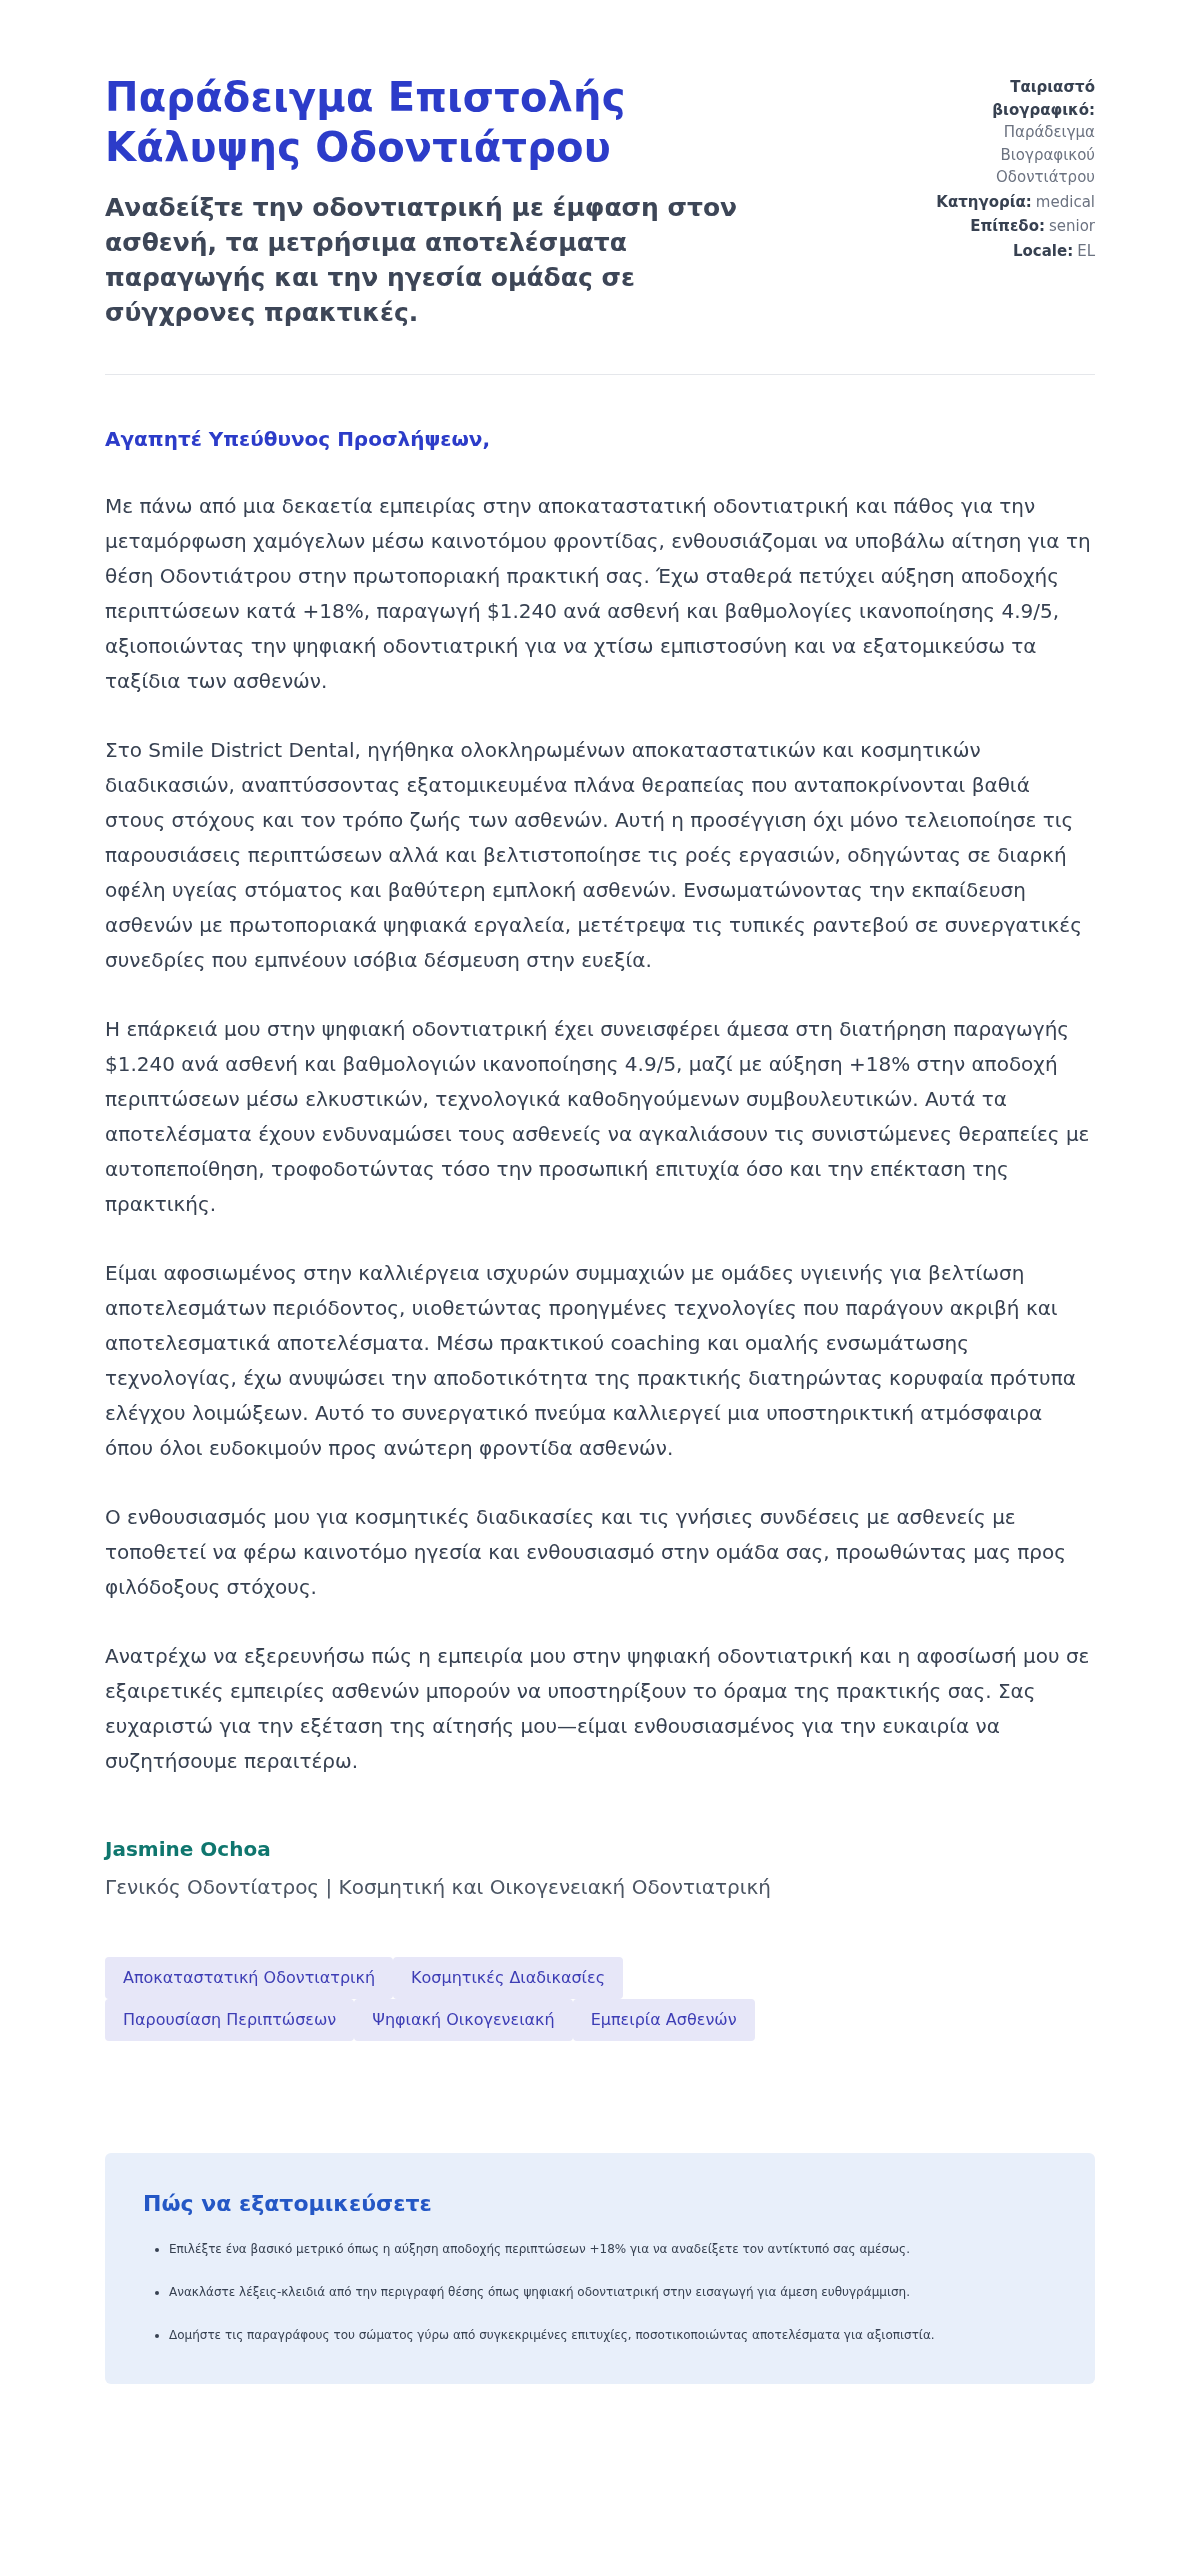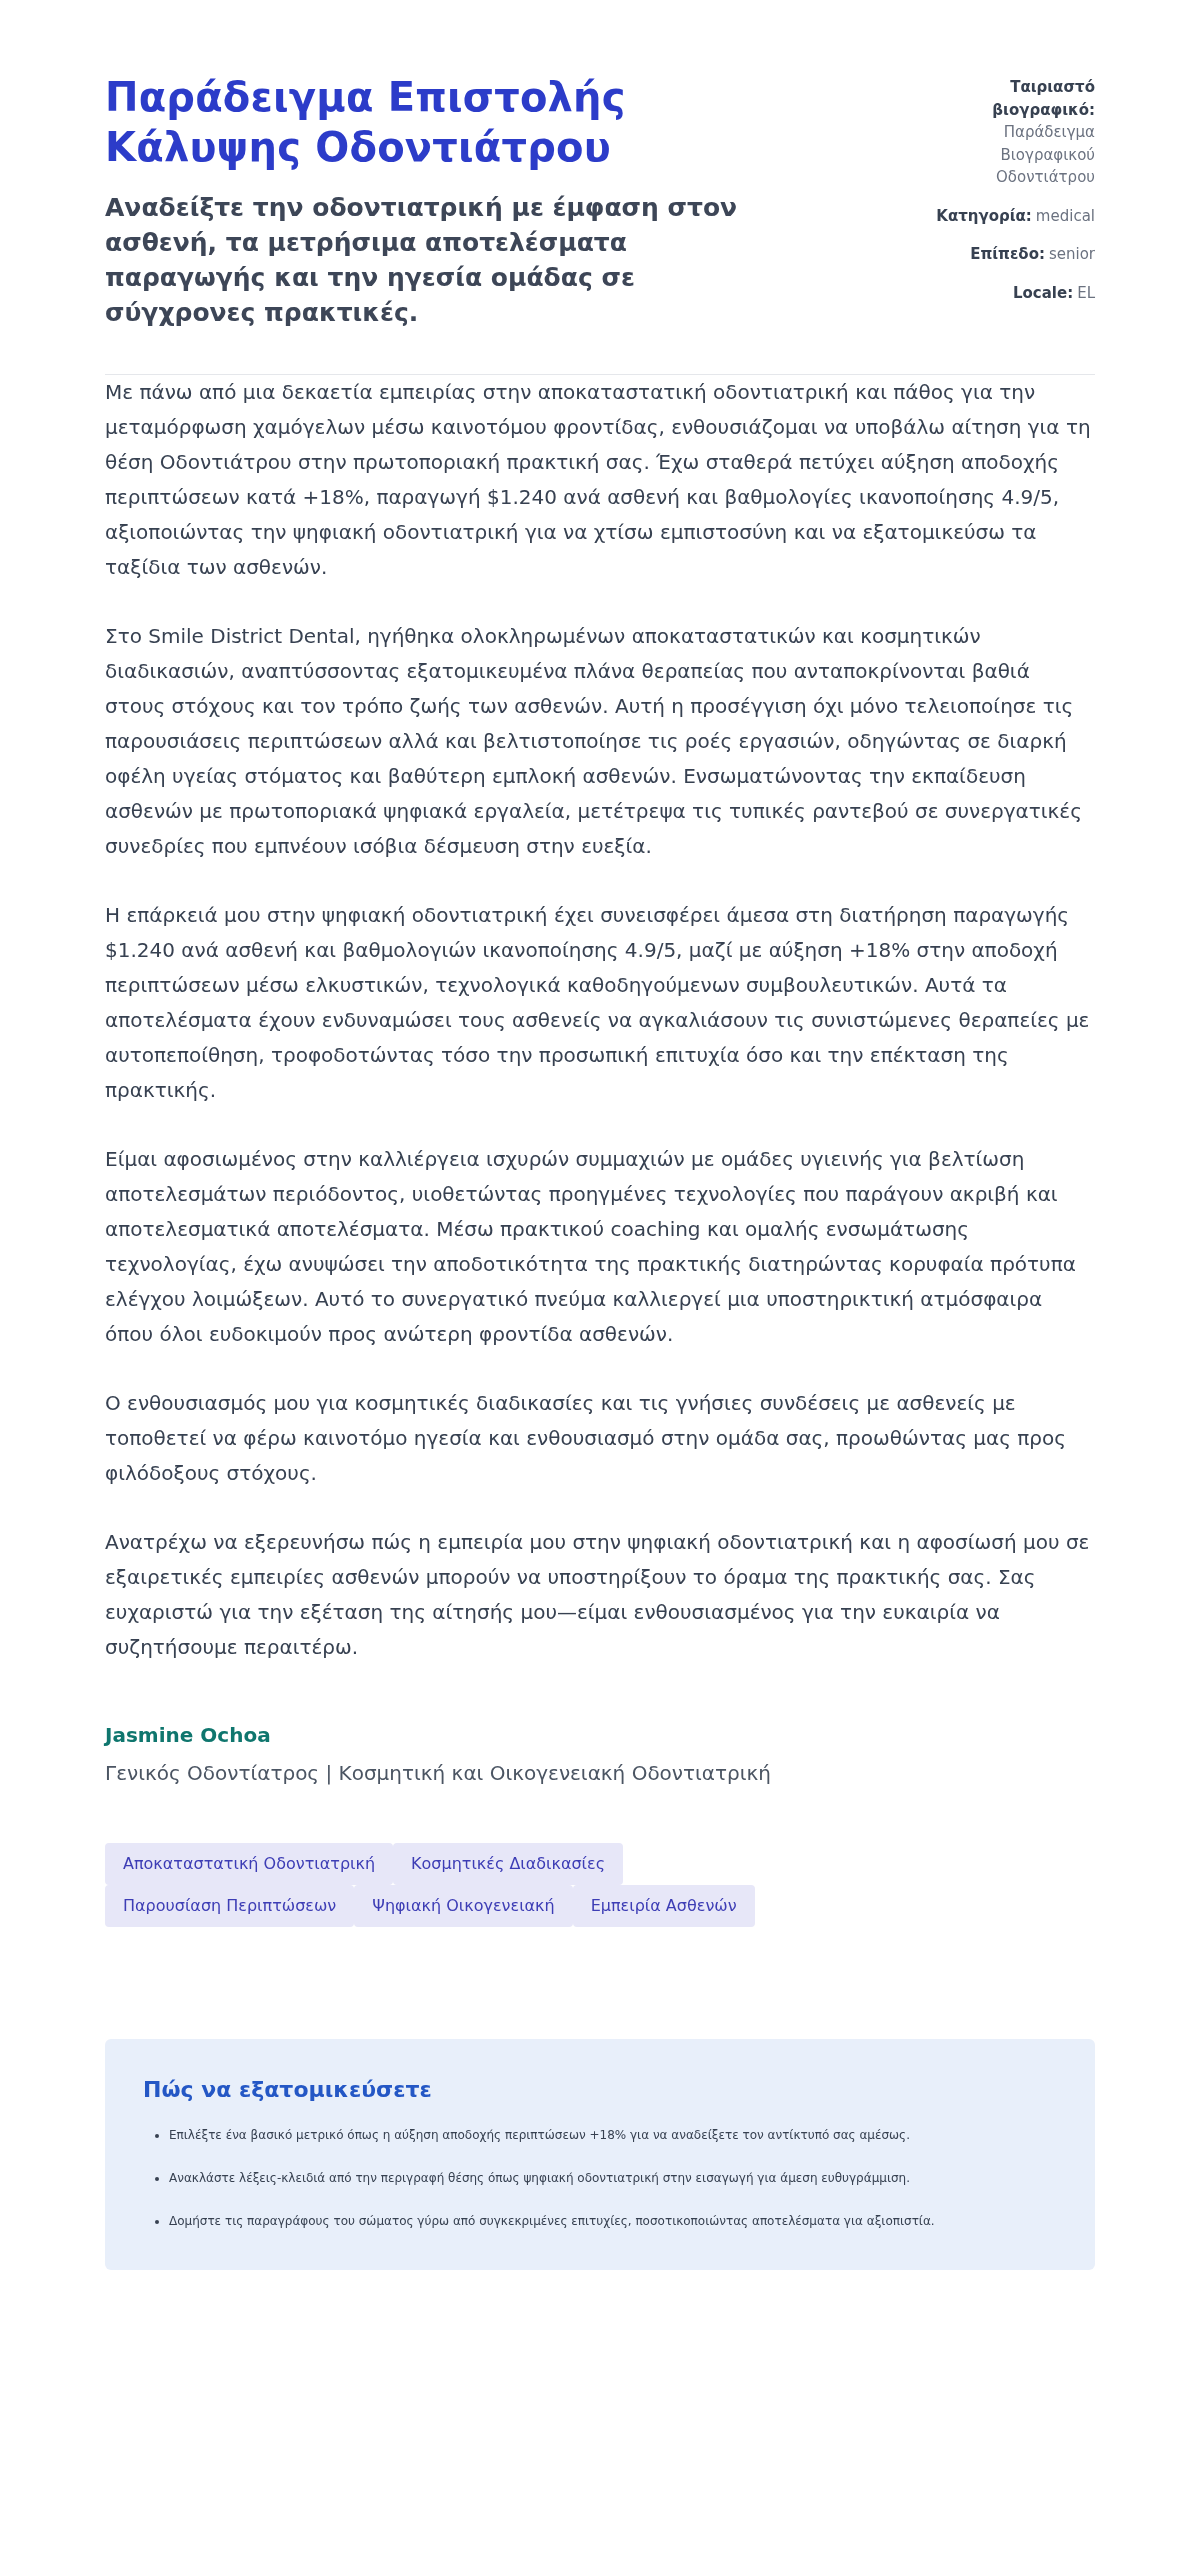--- a/index.html
+++ b/index.html
@@ -56,21 +56,21 @@
     line-height:1.5;
     padding-top:4px;
   }
   .meta-label{font-weight:bold;color:#374151;}
   .meta-link{
     display:block;
     color:var(--muted-color);
     text-decoration:none;
     cursor:pointer;
   }
-  .meta-row{margin-top:16px;}
+  .meta-row{margin-top:2px;}
   .meta-row .meta-label{margin-right:4px;}
   .meta-value{color:var(--muted-color);}
   hr.header-divider{
     border:none;
     border-top:1px solid var(--divider-color);
     margin:44px 0 0 0;
   }
   
   .salutation{
     margin:52px 0 38px 0;
@@ -160,20 +160,21 @@
         <span class="meta-label">Επίπεδο:</span><span class="meta-value">senior</span>
       </div>
       <div class="meta-row">
         <span class="meta-label">Locale:</span><span class="meta-value">EL</span>
       </div>
     </div>
   </div>
 
   <hr class="header-divider">
 
+  <div class="salutation">Αγαπητέ Υπεύθυνος Προσλήψεων,</div>
 
   <div class="letter-body">
       <p>Με πάνω από μια δεκαετία εμπειρίας στην αποκαταστατική οδοντιατρική και πάθος για την μεταμόρφωση χαμόγελων μέσω καινοτόμου φροντίδας, ενθουσιάζομαι να υποβάλω αίτηση για τη θέση Οδοντιάτρου στην πρωτοποριακή πρακτική σας. Έχω σταθερά πετύχει αύξηση αποδοχής περιπτώσεων κατά +18%, παραγωγή $1.240 ανά ασθενή και βαθμολογίες ικανοποίησης 4.9/5, αξιοποιώντας την ψηφιακή οδοντιατρική για να χτίσω εμπιστοσύνη και να εξατομικεύσω τα ταξίδια των ασθενών.</p>
       <p>Στο Smile District Dental, ηγήθηκα ολοκληρωμένων αποκαταστατικών και κοσμητικών διαδικασιών, αναπτύσσοντας εξατομικευμένα πλάνα θεραπείας που ανταποκρίνονται βαθιά στους στόχους και τον τρόπο ζωής των ασθενών. Αυτή η προσέγγιση όχι μόνο τελειοποίησε τις παρουσιάσεις περιπτώσεων αλλά και βελτιστοποίησε τις ροές εργασιών, οδηγώντας σε διαρκή οφέλη υγείας στόματος και βαθύτερη εμπλοκή ασθενών. Ενσωματώνοντας την εκπαίδευση ασθενών με πρωτοποριακά ψηφιακά εργαλεία, μετέτρεψα τις τυπικές ραντεβού σε συνεργατικές συνεδρίες που εμπνέουν ισόβια δέσμευση στην ευεξία.</p>
       <p>Η επάρκειά μου στην ψηφιακή οδοντιατρική έχει συνεισφέρει άμεσα στη διατήρηση παραγωγής $1.240 ανά ασθενή και βαθμολογιών ικανοποίησης 4.9/5, μαζί με αύξηση +18% στην αποδοχή περιπτώσεων μέσω ελκυστικών, τεχνολογικά καθοδηγούμενων συμβουλευτικών. Αυτά τα αποτελέσματα έχουν ενδυναμώσει τους ασθενείς να αγκαλιάσουν τις συνιστώμενες θεραπείες με αυτοπεποίθηση, τροφοδοτώντας τόσο την προσωπική επιτυχία όσο και την επέκταση της πρακτικής.</p>
       <p>Είμαι αφοσιωμένος στην καλλιέργεια ισχυρών συμμαχιών με ομάδες υγιεινής για βελτίωση αποτελεσμάτων περιόδοντος, υιοθετώντας προηγμένες τεχνολογίες που παράγουν ακριβή και αποτελεσματικά αποτελέσματα. Μέσω πρακτικού coaching και ομαλής ενσωμάτωσης τεχνολογίας, έχω ανυψώσει την αποδοτικότητα της πρακτικής διατηρώντας κορυφαία πρότυπα ελέγχου λοιμώξεων. Αυτό το συνεργατικό πνεύμα καλλιεργεί μια υποστηρικτική ατμόσφαιρα όπου όλοι ευδοκιμούν προς ανώτερη φροντίδα ασθενών.</p>
       <p>Ο ενθουσιασμός μου για κοσμητικές διαδικασίες και τις γνήσιες συνδέσεις με ασθενείς με τοποθετεί να φέρω καινοτόμο ηγεσία και ενθουσιασμό στην ομάδα σας, προωθώντας μας προς φιλόδοξους στόχους.</p>
       <p>Ανατρέχω να εξερευνήσω πώς η εμπειρία μου στην ψηφιακή οδοντιατρική και η αφοσίωσή μου σε εξαιρετικές εμπειρίες ασθενών μπορούν να υποστηρίξουν το όραμα της πρακτικής σας. Σας ευχαριστώ για την εξέταση της αίτησής μου—είμαι ενθουσιασμένος για την ευκαιρία να συζητήσουμε περαιτέρω.</p>
     </div>
 

